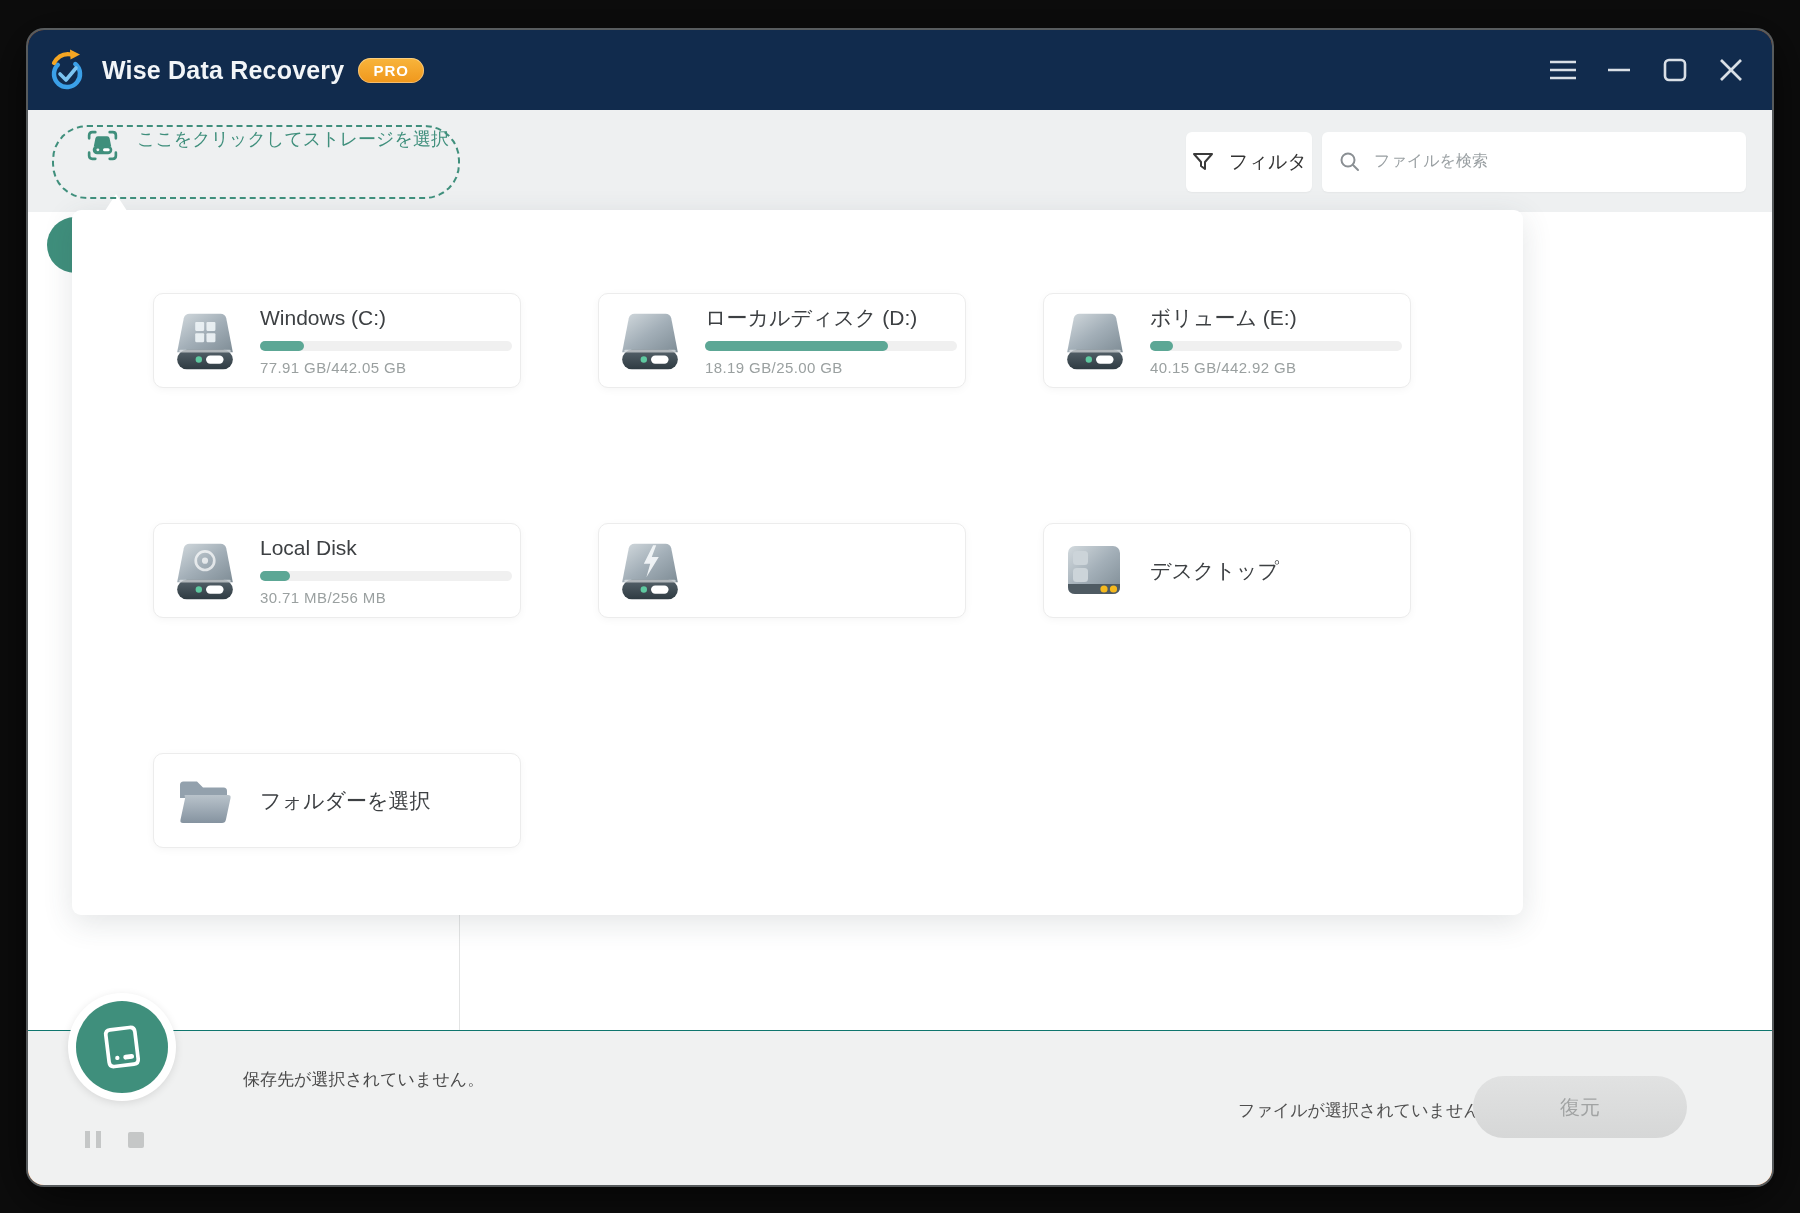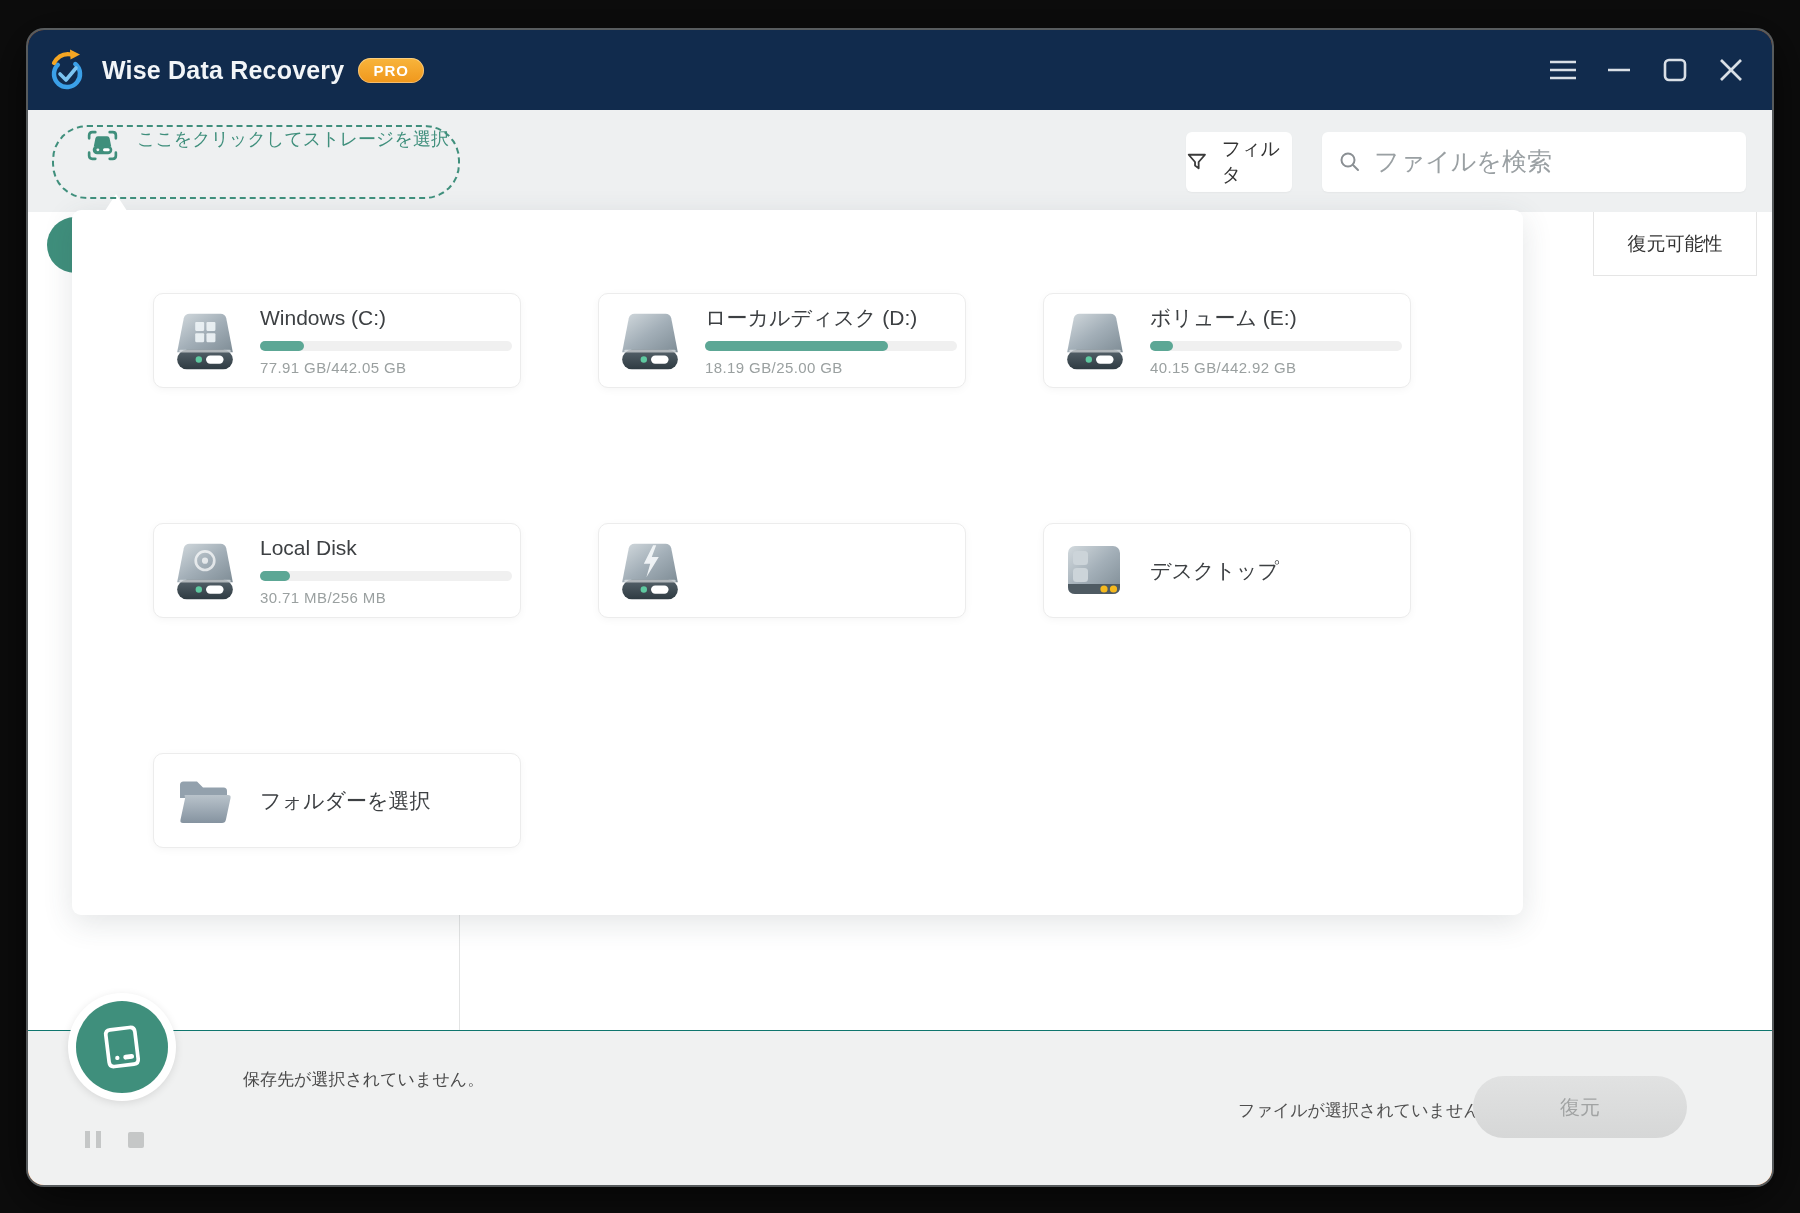--- a/index.html
+++ b/index.html
@@ -17,28 +17,28 @@
              color:#fff;letter-spacing:1px;background:linear-gradient(180deg,#f8b53c,#f0971c);
              box-shadow:inset 0 0 0 1px rgba(255,255,255,.35);}
   .win-controls{margin-left:auto;margin-right:28px;display:flex;align-items:center;gap:30px;}
   .win-btn{width:26px;height:26px;display:flex;align-items:center;justify-content:center;cursor:pointer;}
   
   .toolbar{position:absolute;left:0;top:80px;width:100%;height:102px;background:#eef0f1;}
   .select-storage{position:absolute;left:24px;top:15px;width:404px;height:70px;border-radius:35px;
                   border:2px dashed #3f8f7c;display:flex;align-items:flex-start;color:#3f8f7c;
                   font-size:18px;cursor:pointer;background:transparent;z-index:4;}
   .select-storage .icn{margin-left:30px;margin-right:16px;width:37px;height:37px;}
-  .filter-btn{position:absolute;left:1158px;top:22px;width:106px;height:60px;background:#fff;
+  .filter-btn{position:absolute;left:1158px;top:22px;width:126px;height:60px;background:#fff;
               border-radius:6px;display:flex;align-items:center;justify-content:center;gap:14px;
               font-size:19px;color:#333;cursor:pointer;box-shadow:0 1px 2px rgba(0,0,0,.04);}
   .search-box{position:absolute;left:1294px;top:22px;width:424px;height:60px;background:#fff;
               border-radius:6px;display:flex;align-items:center;box-shadow:0 1px 2px rgba(0,0,0,.04);}
   .search-box svg{margin-left:16px;margin-right:10px;flex:0 0 auto;}
-  .search-box input{border:none;outline:none;background:transparent;font-size:25px;color:#444;
-                    width:330px;font-family:Liberation Serif, serif;}
+  .search-box input{border:none;outline:none;background:transparent;font-size:16px;color:#444;
+                    width:330px;font-family:Liberation Mono, monospace;}
   .search-box input::placeholder{color:#9aa0a3;}
   
   .content{position:absolute;left:0;top:182px;width:100%;height:818px;background:#ffffff;}
   .recover-col-header{position:absolute;left:1565px;top:0px;width:162px;height:63px;
       border-left:1px solid #e5e5e5;border-right:1px solid #e5e5e5;border-bottom:1px solid #e5e5e5;
       line-height:63px;text-align:center;font-size:19px;color:#333;cursor:pointer;background:#fff;}
   .v-divider{position:absolute;left:431px;top:703px;width:1px;height:115px;background:#e3e4e4;}
   .teal-dot{position:absolute;left:19px;top:5px;width:56px;height:56px;border-radius:50%;
             background:#3f8f7c;z-index:1;}
   
@@ -168,21 +168,20 @@
       <div class="search-box">
         <svg width="24" height="24" viewBox="0 0 24 24">
           <circle cx="10" cy="10" r="6.5" fill="none" stroke="#8a8f93" stroke-width="2"></circle>
           <line x1="15" y1="15" x2="20" y2="20" stroke="#8a8f93" stroke-width="2" stroke-linecap="round"></line>
         </svg>
         <input type="text" placeholder="ファイルを検索" style="">
       </div>
     </div>
 
     <div class="content">
-      <div class="recover-col-header">復元可能性</div>
       <div class="v-divider"></div>
       <div class="teal-dot"></div>
     </div>
 
     <div class="callout-arrow"></div>
     <div class="panel">
       <div class="cards" id="cards">
           <div class="card">
             <span class="d-icon"><svg viewBox="0 0 64 64" width="66" height="66">
   <path d="M17 5.5 h30 q4.5 0 5.6 4.4 L59 43 H5 L11.4 9.9 Q12.5 5.5 17 5.5 Z" fill="url(#gBody)"></path>

